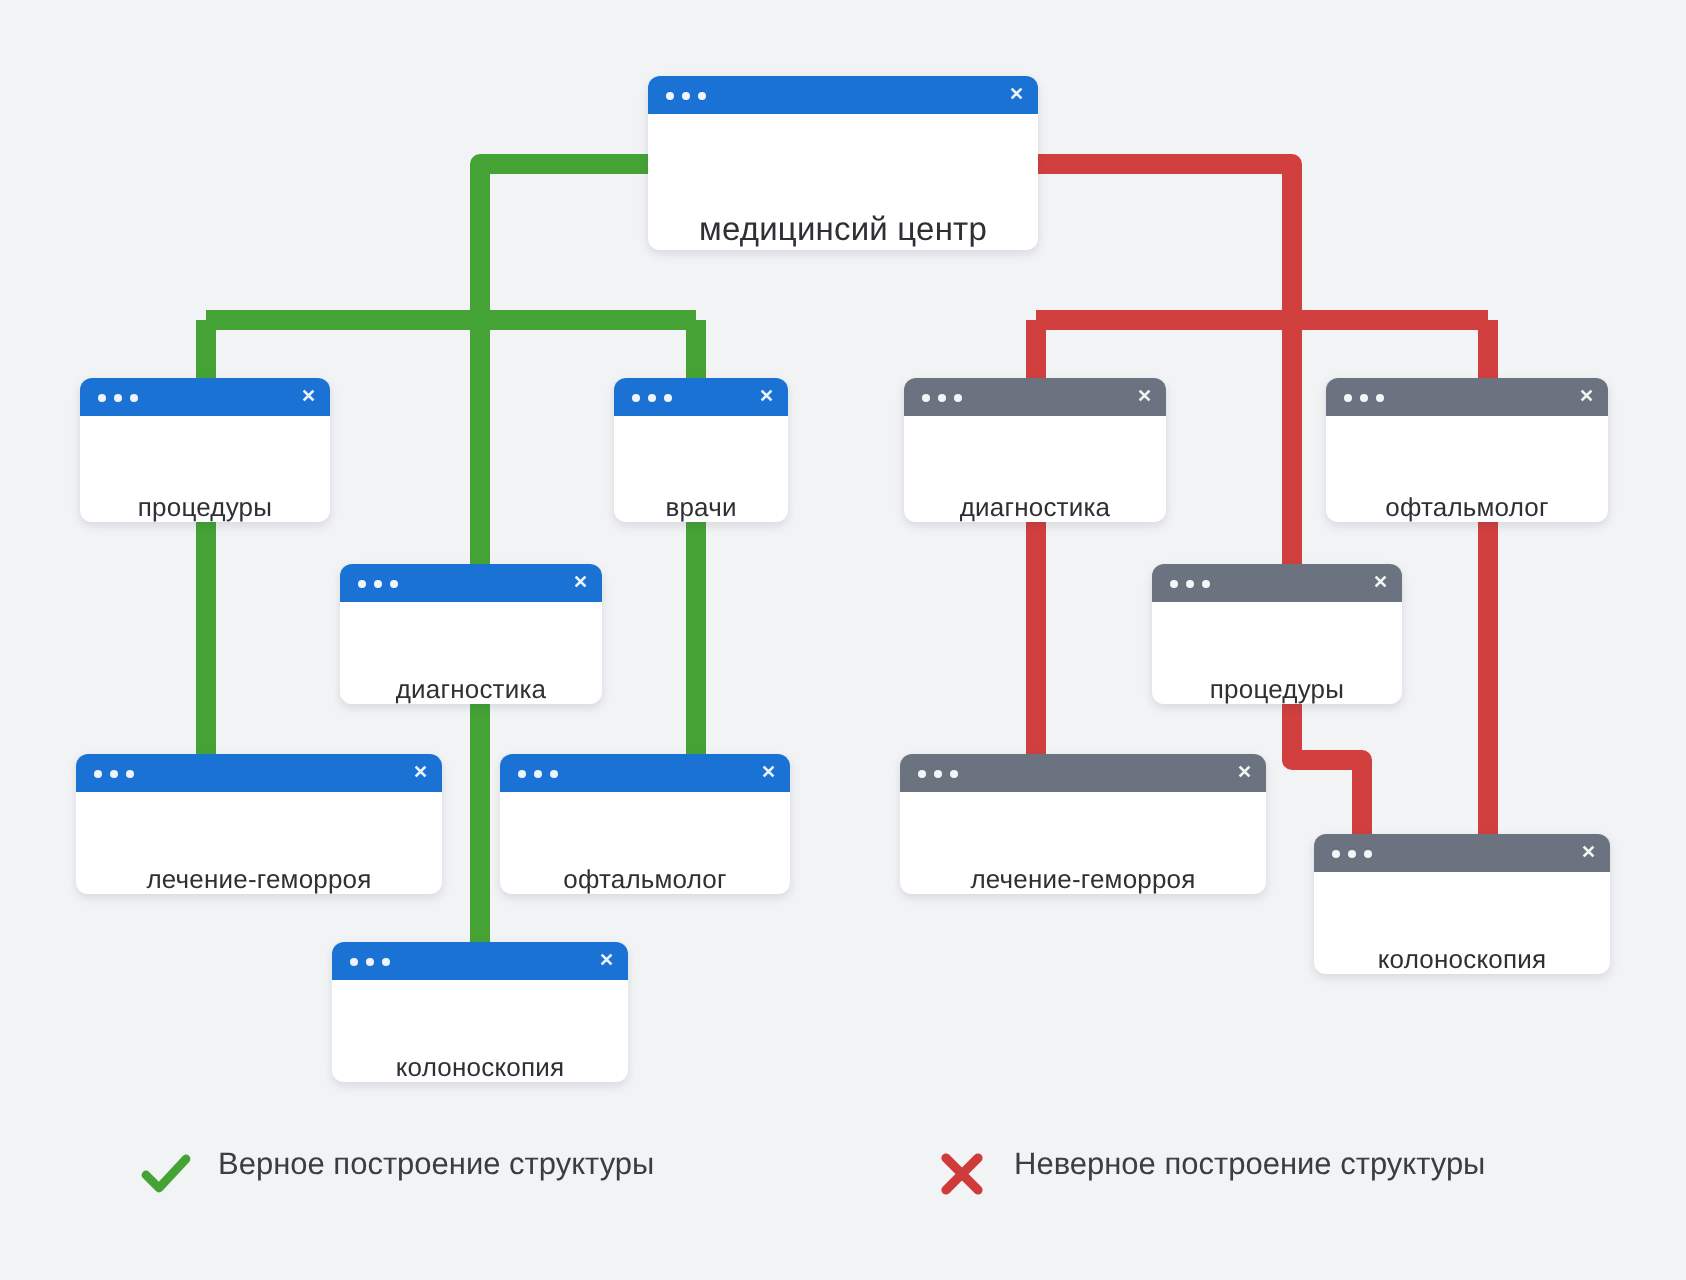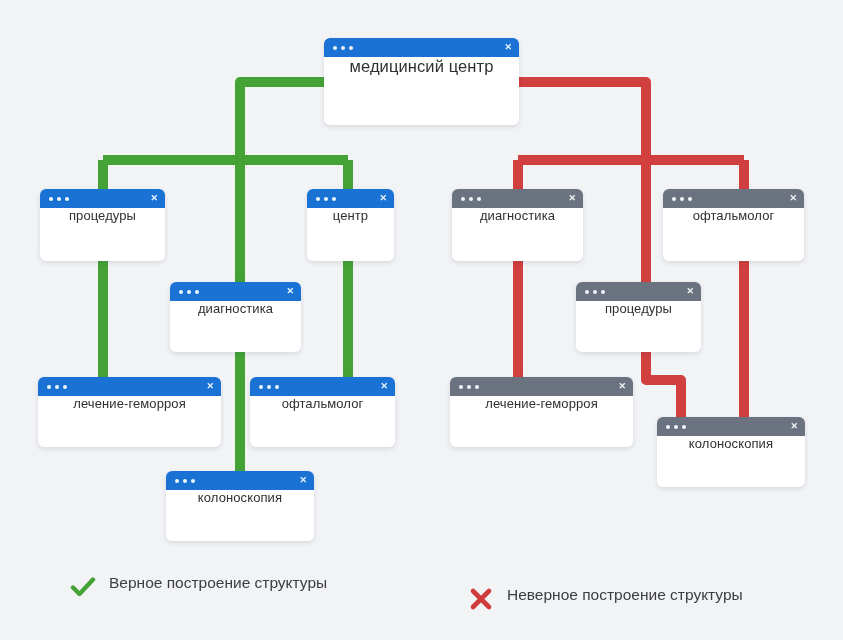--- a/index.html
+++ b/index.html
@@ -63,21 +63,21 @@
     height: 19px;
     line-height: 19px;
     color: rgba(255,255,255,0.92);
     font-size: 9px;
     font-weight: bold;
     font-family: "Liberation Sans", sans-serif;
   }
   .nodebody {
     height: calc(100% - 19px);
     display: flex;
-    align-items: flex-start;
+    align-items: flex-end;
     justify-content: center;
     padding: 0 12px;
     box-sizing: border-box;
   }
   .nodelabel {
     color: #2f3033;
     font-size: 13px;
     font-family: "Liberation Sans", sans-serif;
     white-space: nowrap;
     letter-spacing: 0.1px;
@@ -171,21 +171,21 @@
   <div class="node blue" style="left:307px; top:189px; width:87px; height:72px;">
     <div class="titlebar">
       <span class="dots">
           <i></i>
           <i></i>
           <i></i>
         </span>
       <span class="closebtn">✕</span>
     </div>
     <div class="nodebody">
-      <span class="nodelabel">центр</span>
+      <span class="nodelabel">врачи</span>
     </div>
   </div>
 
   <div class="node blue" style="left:170px; top:282px; width:131px; height:70px;">
     <div class="titlebar">
       <span class="dots">
           <i></i>
           <i></i>
           <i></i>
         </span>
@@ -308,20 +308,20 @@
     </div>
   </div>
 
   <div class="legend" style="left:70px; top:574px;">
     <svg class="mark" viewBox="0 0 26 26" xmlns="http://www.w3.org/2000/svg">
       <path d="M 3 13.5 L 9.5 20 L 23 5.5" fill="none" stroke="#45a335" stroke-width="4.4" stroke-linecap="round" stroke-linejoin="round"></path>
     </svg>
     <span class="ltext">Верное построение структуры</span>
   </div>
 
-  <div class="legend" style="left:468px; top:574px;margin-top:12px;">
+  <div class="legend" style="left:468px; top:574px;">
     <svg class="mark" viewBox="0 0 26 26" xmlns="http://www.w3.org/2000/svg">
       <path d="M 5 5 L 21 21 M 21 5 L 5 21" fill="none" stroke="#cf3a3a" stroke-width="4.6" stroke-linecap="round"></path>
     </svg>
     <span class="ltext">Неверное построение структуры</span>
   </div>
 
 </div>
 
 </body></html>

